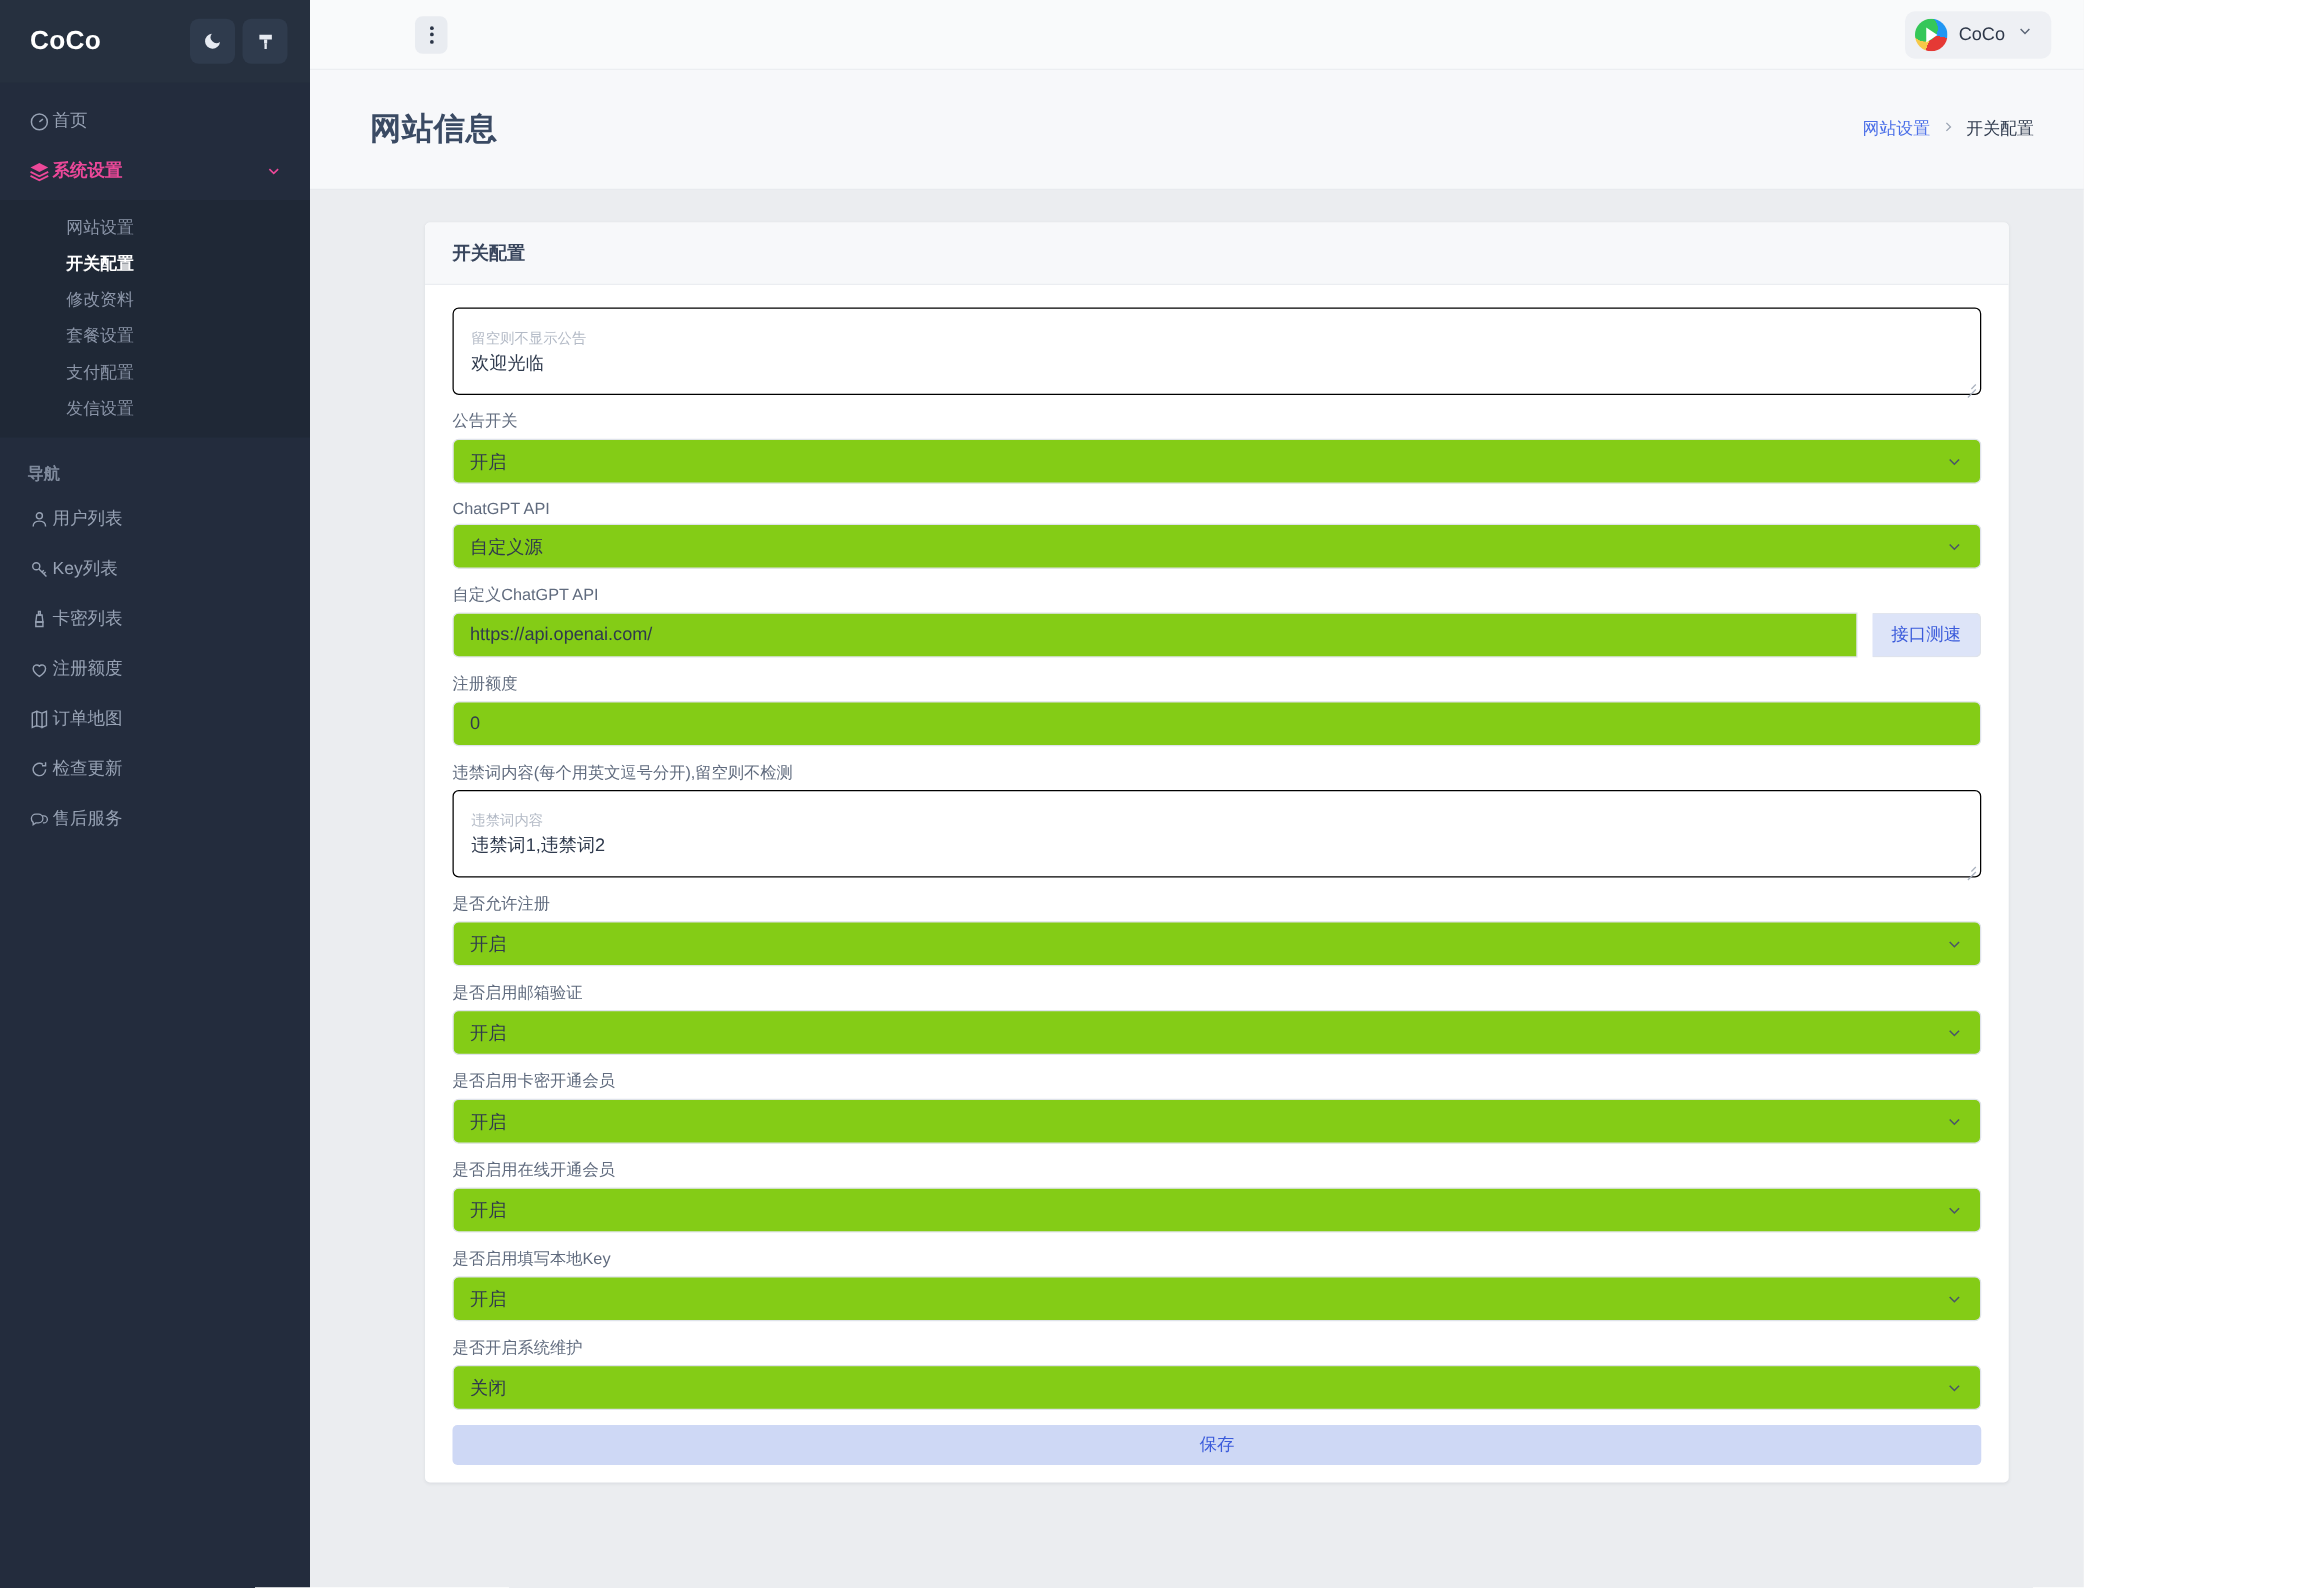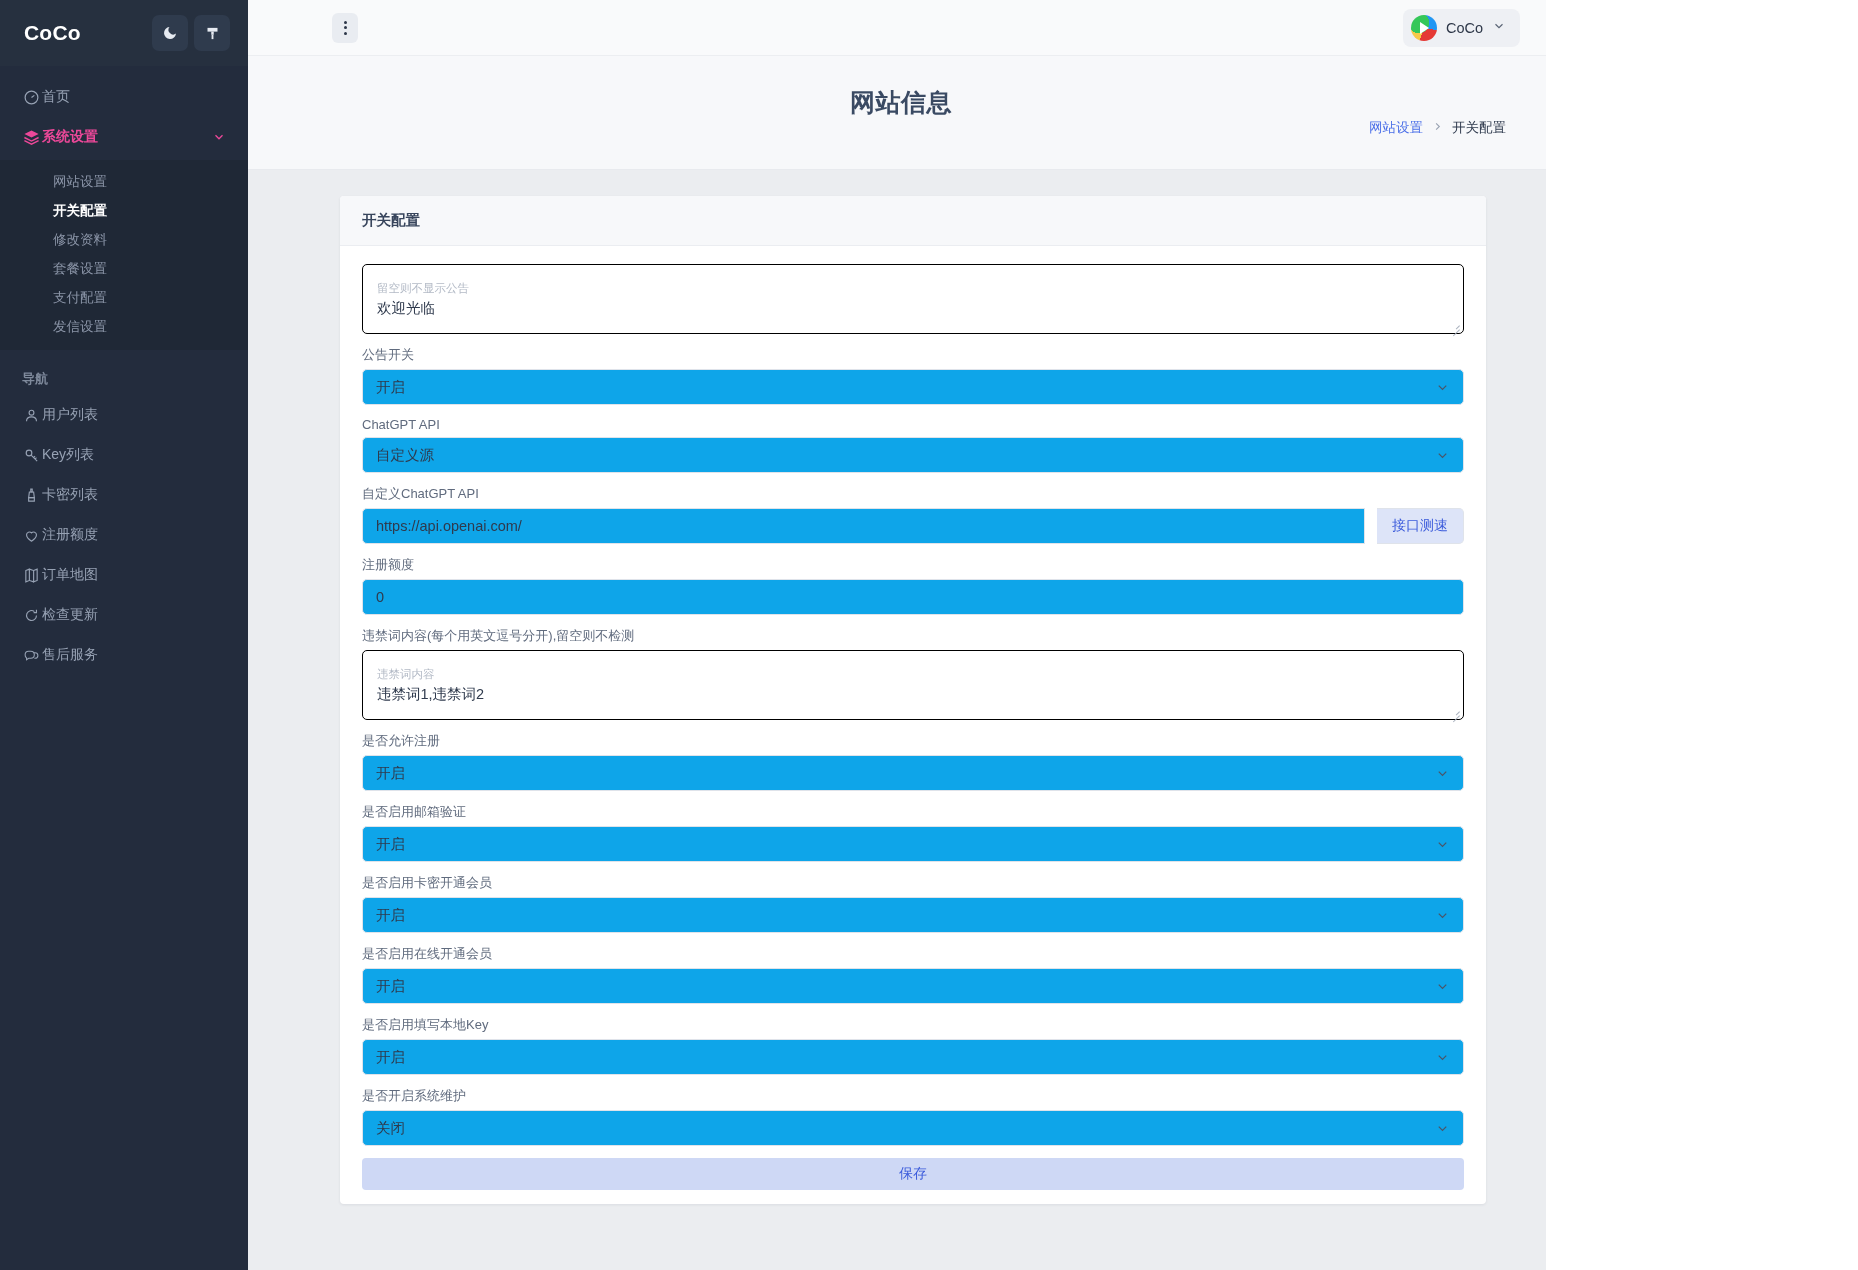--- a/index.html
+++ b/index.html
@@ -2,21 +2,21 @@
 <html lang="zh"><head>
 <meta charset="utf-8">
 <title>网站信息 - 开关配置</title>
 <style>
   * { box-sizing: border-box; margin: 0; padding: 0; }
   html, body {
     width: 1858px; height: 1270px;
     font-family: "Liberation Sans", "DejaVu Sans", sans-serif;
     background: #ffffff; overflow: hidden;
   }
-  .app { display: flex; width: 1546px; height: 1270px; }
+  .app { display: flex; width: 1667px; height: 1270px; }
 
   
   .sidebar {
     width: 248px; min-width: 248px; height: 1270px;
     background: #232c3d; color: #b9c2d0;
     display: flex; flex-direction: column;
   }
   .sidebar-header {
     height: 66px; min-height: 66px;
     display: flex; align-items: center;
@@ -88,21 +88,21 @@
   }
   .avatar::after {
     content:""; position:absolute; left:9px; top:7px;
     border-left: 9px solid #ffffff;
     border-top: 6px solid transparent; border-bottom: 6px solid transparent;
   }
   .user-name { font-size: 14.5px; color: #2d3748; font-weight: 500; }
 
   .page-head {
     background: #f7f8fa; padding: 30px 40px 32px 48px;
-    display: flex; align-items: center; border-bottom: 1px solid #e8eaee; flex-direction: column;
+    display: flex; align-items: center; border-bottom: 1px solid #e8eaee;
   }
   .page-title { font-size: 25px; font-weight: bold; color: #3a4a63; letter-spacing: .5px; }
   .breadcrumb { margin-left: auto; display: flex; align-items: center; gap: 9px; font-size: 13.5px; }
   .bc-link { color: #4b6fe8; cursor: pointer; }
   .bc-sep { color: #9aa3b2; font-size: 12px; }
   .bc-cur { color: #2f3a4d; }
 
   .content { flex: 1; overflow: hidden; padding: 26px 60px 0 92px; }
 
   .card {
@@ -128,21 +128,21 @@
   .ta-val { font-size: 14.5px; color: #2f3a4d; display: block; }
   .ta-grip { position: absolute; right: 3px; bottom: 3px; width: 9px; height: 9px; }
   .ta-grip::before, .ta-grip::after {
     content:""; position:absolute; right:0; background:#aab2bf; height:1px;
   }
   .ta-grip::before { width: 9px; bottom: 0; transform: rotate(-45deg); transform-origin: right bottom; }
   .ta-grip::after { width: 5px; bottom: 0; right: 0; transform: rotate(-45deg); transform-origin: right bottom; top: 4px; }
 
   .ctrl {
     height: 36px; border: 1px solid #dfe3ea; border-radius: 5px;
-    background: #0ea5e9; display: flex; align-items: center;
+    background: #84cc16; display: flex; align-items: center;
     padding: 0 13px; font-size: 14.5px; color: #2f3a4d; cursor: pointer;
   }
   .ctrl.select { justify-content: space-between; }
   .chev { color: #4a5568; display: flex; align-items: center; }
 
   .input-group { display: flex; align-items: stretch; gap: 12px; }
   .input-group .ctrl { flex: 1; border-top-right-radius: 0; border-bottom-right-radius: 0; }
   .addon {
     background: #dde4f8; color: #3b5bdb;
     border: 1px solid #dfe3ea; border-left: none;

